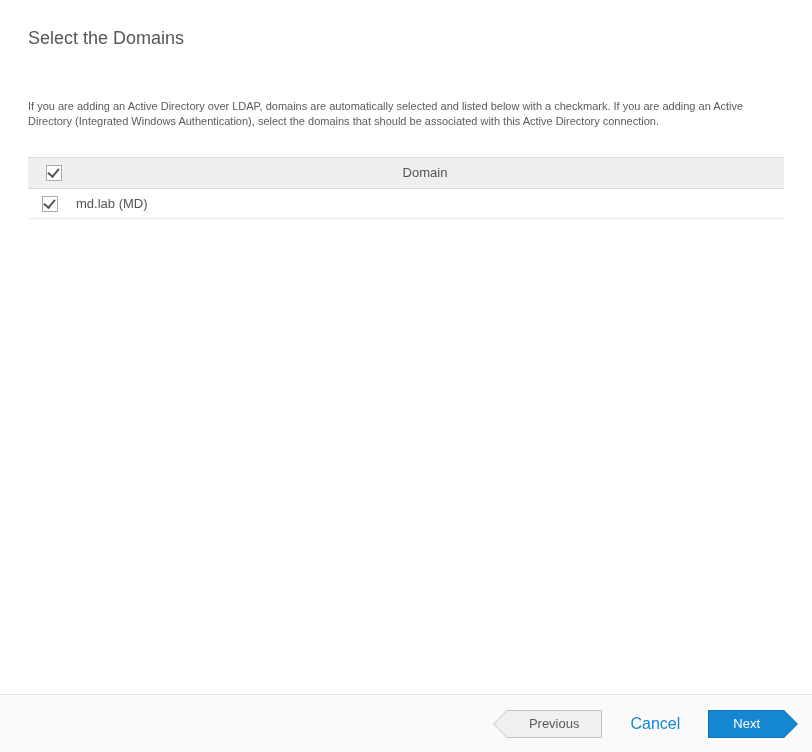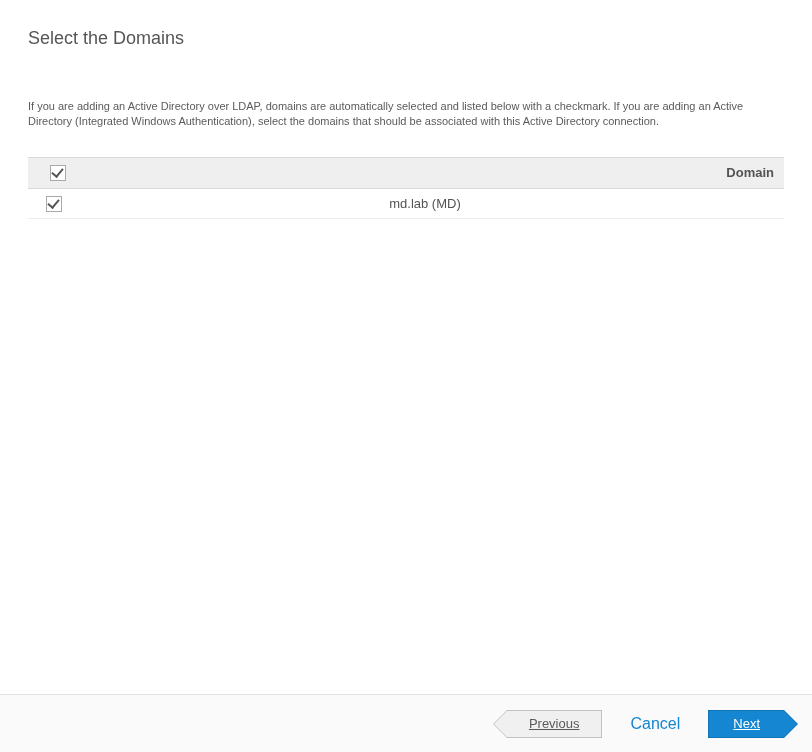--- a/index.html
+++ b/index.html
@@ -36,37 +36,36 @@
     .domains-table {
       width: 100%;
       border-collapse: collapse;
     }
     .tbl-header {
       background: #efefef;
       border-top: 1px solid #d9d9d9;
       border-bottom: 1px solid #d9d9d9;
     }
     .tbl-header th {
-      text-align: right;
-      font-weight: 700;
+      text-align: center;
+      font-weight: 400;
       font-size: 13px;
       color: #545454;
       padding: 7px 10px;
     }
     .tbl-header th.chkcol {
       width: 38px;
       padding-left: 14px;
       padding-right: 0;
     }
     .tbl-row td {
       font-size: 13px;
       color: #545454;
       padding: 6px 10px;
       border-bottom: 1px solid #ececec;
-      text-align: center;
     }
     .tbl-row td.chkcol {
       width: 38px;
       padding-left: 14px;
       padding-right: 0;
     }
 
     
     .chk {
       display: inline-block;
@@ -111,21 +110,20 @@
       font-size: 13px;
       cursor: pointer;
       user-select: none;
     }
     .btn-arrow .body {
       height: 28px;
       line-height: 26px;
       padding: 0 22px;
       border-top: 1px solid;
       border-bottom: 1px solid;
-      text-decoration: underline;
     }
 
     
     .btn-prev .body {
       background: #f0f0f0;
       color: #5b5b5b;
       border-color: #c2c2c2;
       border-right: 1px solid #c2c2c2;
     }
     .btn-prev::before {

